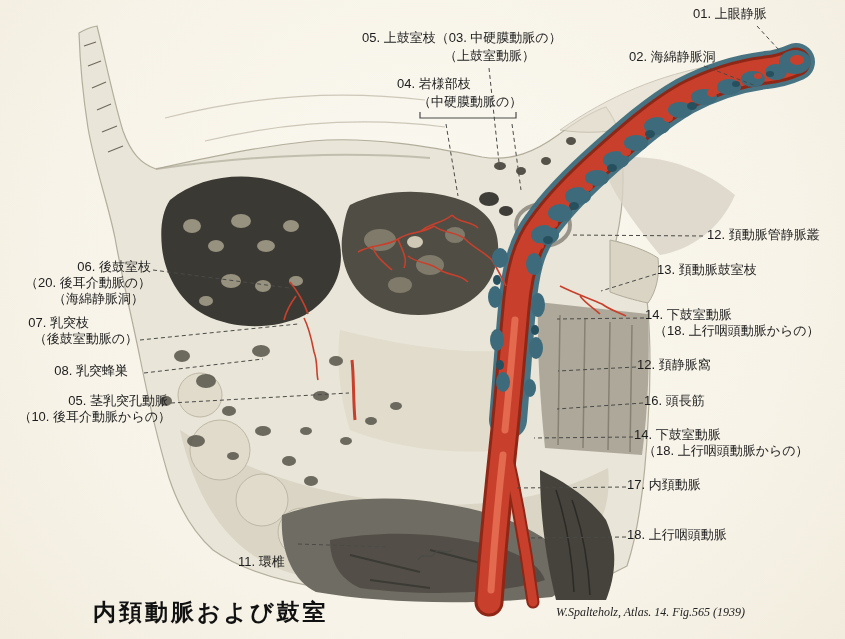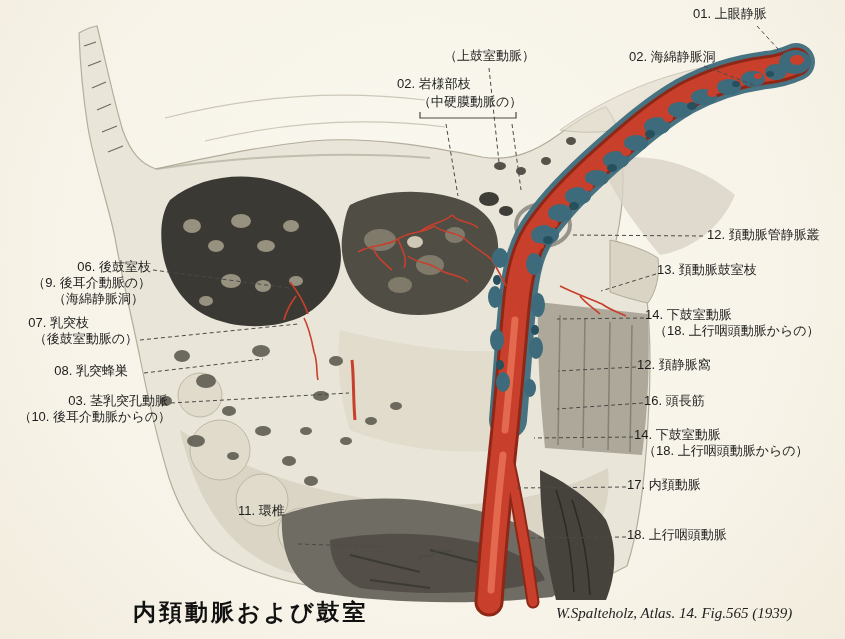--- a/index.html
+++ b/index.html
@@ -9,25 +9,25 @@
     font-family:"Liberation Sans","DejaVu Sans",sans-serif;
   }
   .canvas svg{position:absolute;left:0;top:0;}
   .lbl{
     position:absolute;font-size:13px;line-height:1.15;color:#1c1c1c;
     white-space:nowrap;
   }
   .lbl.ra{text-align:right;}
   .fig-title{
     position:absolute;font-family:"Liberation Serif","DejaVu Serif",serif;
-    font-size:23px;font-weight:600;letter-spacing:3px;color:#111;margin-left:40px;
+    font-size:23px;font-weight:600;letter-spacing:3px;color:#111;
   }
   .fig-credit{
     position:absolute;font-family:"Liberation Serif","DejaVu Serif",serif;
-    font-style:italic;font-size:15px;color:#222;
+    font-style:italic;font-size:12px;color:#222;
   }
 </style>
 </head>
 <body>
 
 <div class="canvas">
 
   <svg width="845" height="639" viewBox="0 0 845 639">
 
     <g>
@@ -215,41 +215,42 @@
       <path d="M 626,487 L 514,488"></path>
       <path d="M 626,537 L 530,538"></path>
     </g>
 
     <g fill="none" stroke="#4a4a46">
       <path stroke-width="1.2" d="M 420,112 L 420,118 L 516,118 L 516,112"></path>
       <path stroke-width="1.2" d="M 418,560 C 424,550 430,562 436,552 C 440,547 446,556 452,550"></path>
     </g>
   </svg>
 
+  <div class="lbl" style="left:362px;top:31px">05. 上鼓室枝（03. 中硬膜動脈の）</div>
   <div class="lbl" style="left:444px;top:49px">（上鼓室動脈）</div>
-  <div class="lbl" style="left:397px;top:77px">02. 岩様部枝</div>
+  <div class="lbl" style="left:397px;top:77px">04. 岩様部枝</div>
   <div class="lbl" style="left:418px;top:95px">（中硬膜動脈の）</div>
   <div class="lbl" style="left:693px;top:7px">01. 上眼静脈</div>
   <div class="lbl" style="left:629px;top:50px">02. 海綿静脈洞</div>
   <div class="lbl" style="left:707px;top:228px">12. 頚動脈管静脈叢</div>
   <div class="lbl" style="left:657px;top:263px">13. 頚動脈鼓室枝</div>
   <div class="lbl" style="left:645px;top:308px">14. 下鼓室動脈</div>
   <div class="lbl" style="left:654px;top:324px">（18. 上行咽頭動脈からの）</div>
   <div class="lbl" style="left:637px;top:358px">12. 頚静脈窩</div>
   <div class="lbl" style="left:644px;top:394px">16. 頭長筋</div>
   <div class="lbl" style="left:634px;top:428px">14. 下鼓室動脈</div>
   <div class="lbl" style="left:643px;top:444px">（18. 上行咽頭動脈からの）</div>
   <div class="lbl" style="left:627px;top:478px">17. 内頚動脈</div>
   <div class="lbl" style="left:627px;top:528px">18. 上行咽頭動脈</div>
   <div class="lbl ra" style="left:0;width:151px;top:260px">06. 後鼓室枝</div>
-  <div class="lbl ra" style="left:0;width:151px;top:276px">（9. 後耳介動脈の）</div>
+  <div class="lbl ra" style="left:0;width:151px;top:276px">（20. 後耳介動脈の）</div>
   <div class="lbl ra" style="left:0;width:144px;top:292px">（海綿静脈洞）</div>
   <div class="lbl ra" style="left:0;width:89px;top:316px">07. 乳突枝</div>
   <div class="lbl ra" style="left:0;width:138px;top:332px">（後鼓室動脈の）</div>
   <div class="lbl ra" style="left:0;width:128px;top:364px">08. 乳突蜂巣</div>
-  <div class="lbl ra" style="left:0;width:168px;top:394px">03. 茎乳突孔動脈</div>
+  <div class="lbl ra" style="left:0;width:168px;top:394px">05. 茎乳突孔動脈</div>
   <div class="lbl ra" style="left:0;width:171px;top:410px">（10. 後耳介動脈からの）</div>
-  <div class="lbl" style="left:238px;top:504px">11. 環椎</div>
+  <div class="lbl" style="left:238px;top:555px">11. 環椎</div>
 
   <div class="fig-title" style="left:93px;top:597px">内頚動脈および鼓室</div>
   <div class="fig-credit" style="left:556px;top:605px">W.Spalteholz, Atlas. 14. Fig.565 (1939)</div>
 
 </div>
 
 </body></html>

